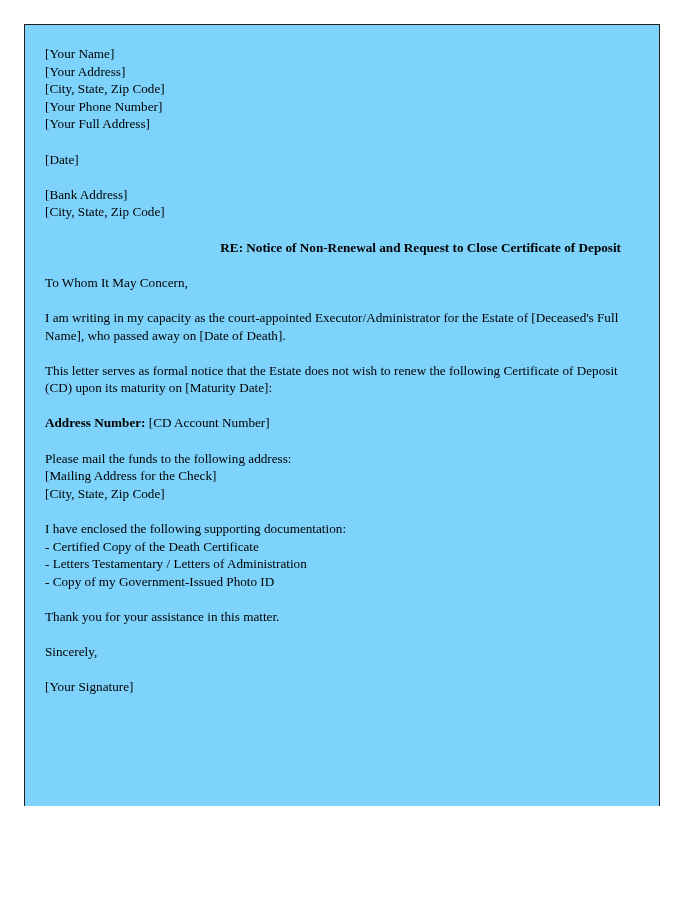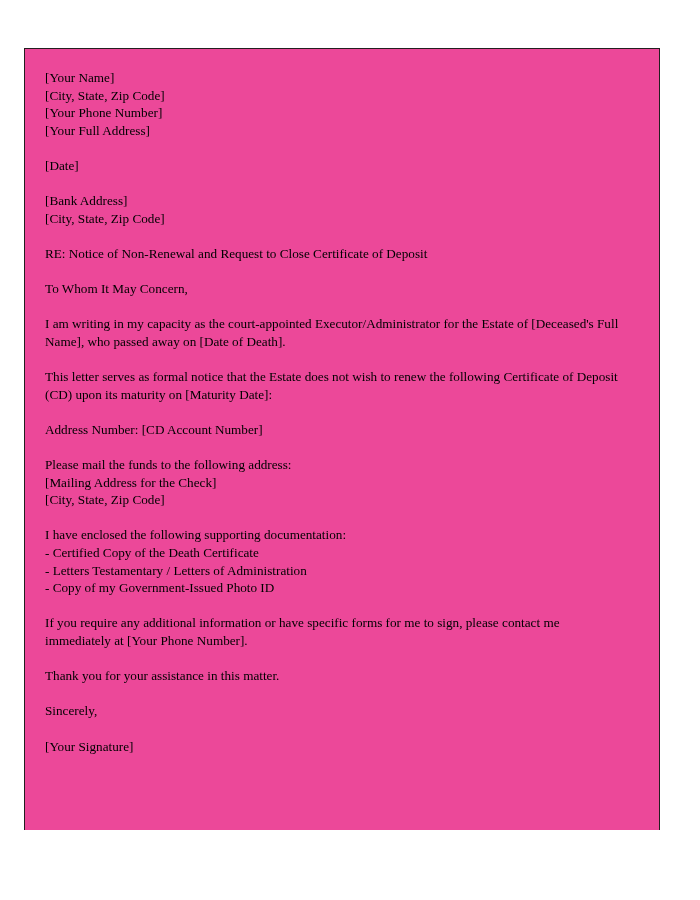--- a/index.html
+++ b/index.html
@@ -18,22 +18,21 @@
   #page {
     position: absolute;
     left: 24px;
     top: 24px;
     width: 636px;
     height: 782px;
     border: 1px solid #231f20;
     border-bottom: none;
     box-sizing: border-box;
     overflow: hidden;
-    background: #ec4899;
-    margin-top: 24px;
+    background: #7dd3fc;
   }
 
   #letter {
     position: absolute;
     left: 20px;
     top: 20px;
     width: 576px;
     font-size: 13.2px;
     line-height: 17.6px;
     text-align: left;
@@ -47,31 +46,33 @@
   .line {
     display: block;
     white-space: pre-wrap;
   }
 
   .para {
     margin: 0 0 17.6px 0;
   }
 
   b, .b {
-    font-weight: normal;
+    font-weight: bold;
+    text-align: right;
   }
 </style>
 </head>
 <body>
 
 <div id="page">
   <div id="letter">
 
     <div class="block">
       <span class="line">[Your Name]</span>
+      <span class="line">[Your Address]</span>
       <span class="line">[City, State, Zip Code]</span>
       <span class="line">[Your Phone Number]</span>
       <span class="line">[Your Full Address]</span>
     </div>
 
     <div class="block">
       <span class="line">[Date]</span>
     </div>
 
     <div class="block">
@@ -96,21 +97,20 @@
       <span class="line">[City, State, Zip Code]</span>
     </div>
 
     <div class="block">
       <span class="line">I have enclosed the following supporting documentation:</span>
       <span class="line">- Certified Copy of the Death Certificate</span>
       <span class="line">- Letters Testamentary / Letters of Administration</span>
       <span class="line">- Copy of my Government-Issued Photo ID</span>
     </div>
 
-    <p class="para">If you require any additional information or have specific forms for me to sign, please contact me immediately at [Your Phone Number].</p>
 
     <p class="para">Thank you for your assistance in this matter.</p>
 
     <p class="para">Sincerely,</p>
 
     <p class="para">[Your Signature]</p>
 
   </div>
 </div>
 

